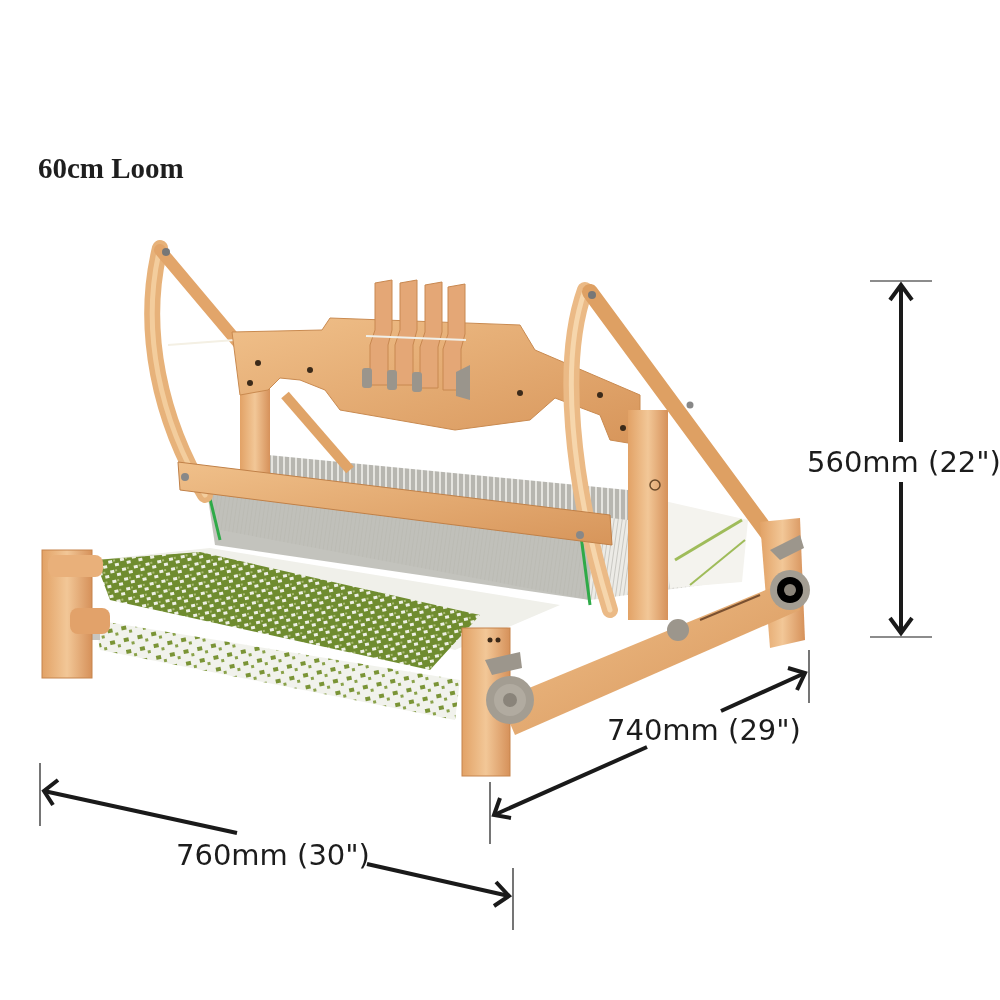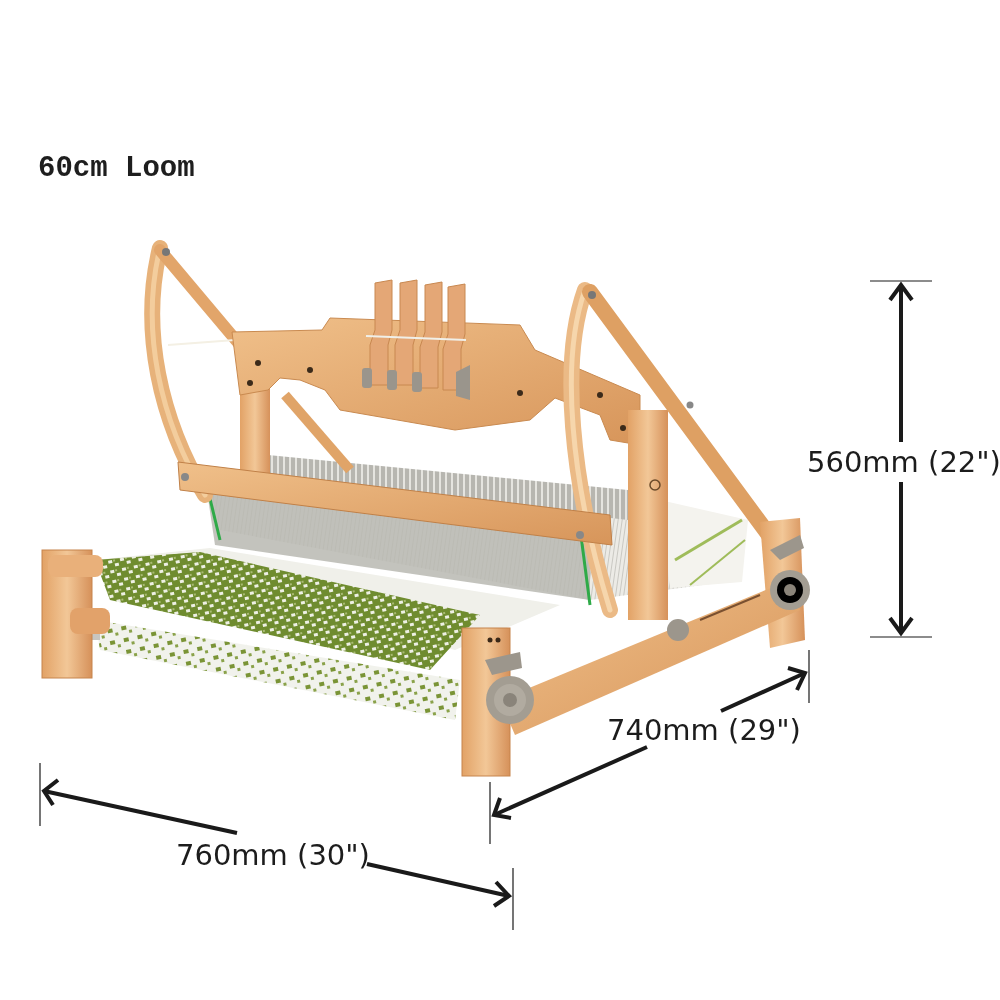--- a/index.html
+++ b/index.html
@@ -1,19 +1,19 @@
 <!DOCTYPE html>
 <html><head>
   <meta charset="utf-8">
   <style>
     html, body { margin: 0; padding: 0; background: #ffffff; }
     body { width: 1000px; height: 1000px; position: relative; overflow: hidden;
            font-family: "DejaVu Sans", sans-serif; }
     .title { position: absolute; left: 38px; top: 152px; font-size: 29px; font-weight: bold;
-             color: #1e1e1e; letter-spacing: 0px; font-family: Liberation Mono, monospace; }
+             color: #1e1e1e; letter-spacing: 0px; font-family: Liberation Serif, serif; }
     .dim-label { position: absolute; font-size: 29px; color: #1c1c1c; white-space: nowrap;
                  font-family: "DejaVu Sans", sans-serif; background: transparent; }
     #lbl-height { left: 807px; top: 445px; }
     #lbl-depth  { left: 607px; top: 713px; }
     #lbl-width  { left: 176px; top: 838px; }
     svg.scene { position: absolute; left: 0; top: 0; }
   </style>
 </head>
 <body>
 

